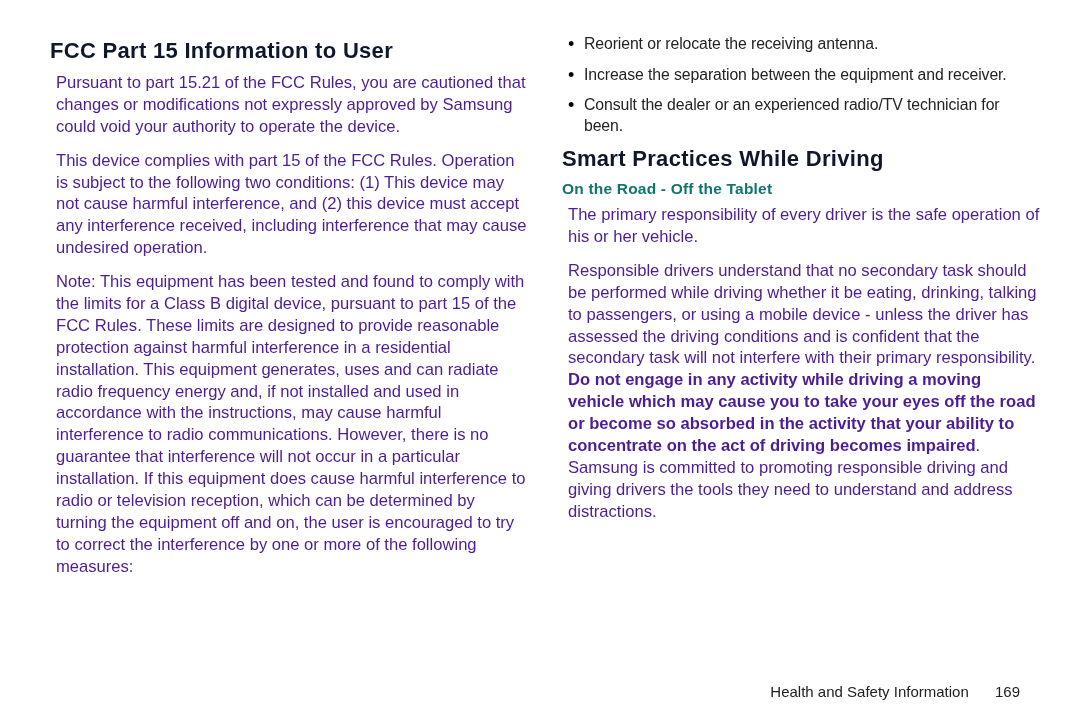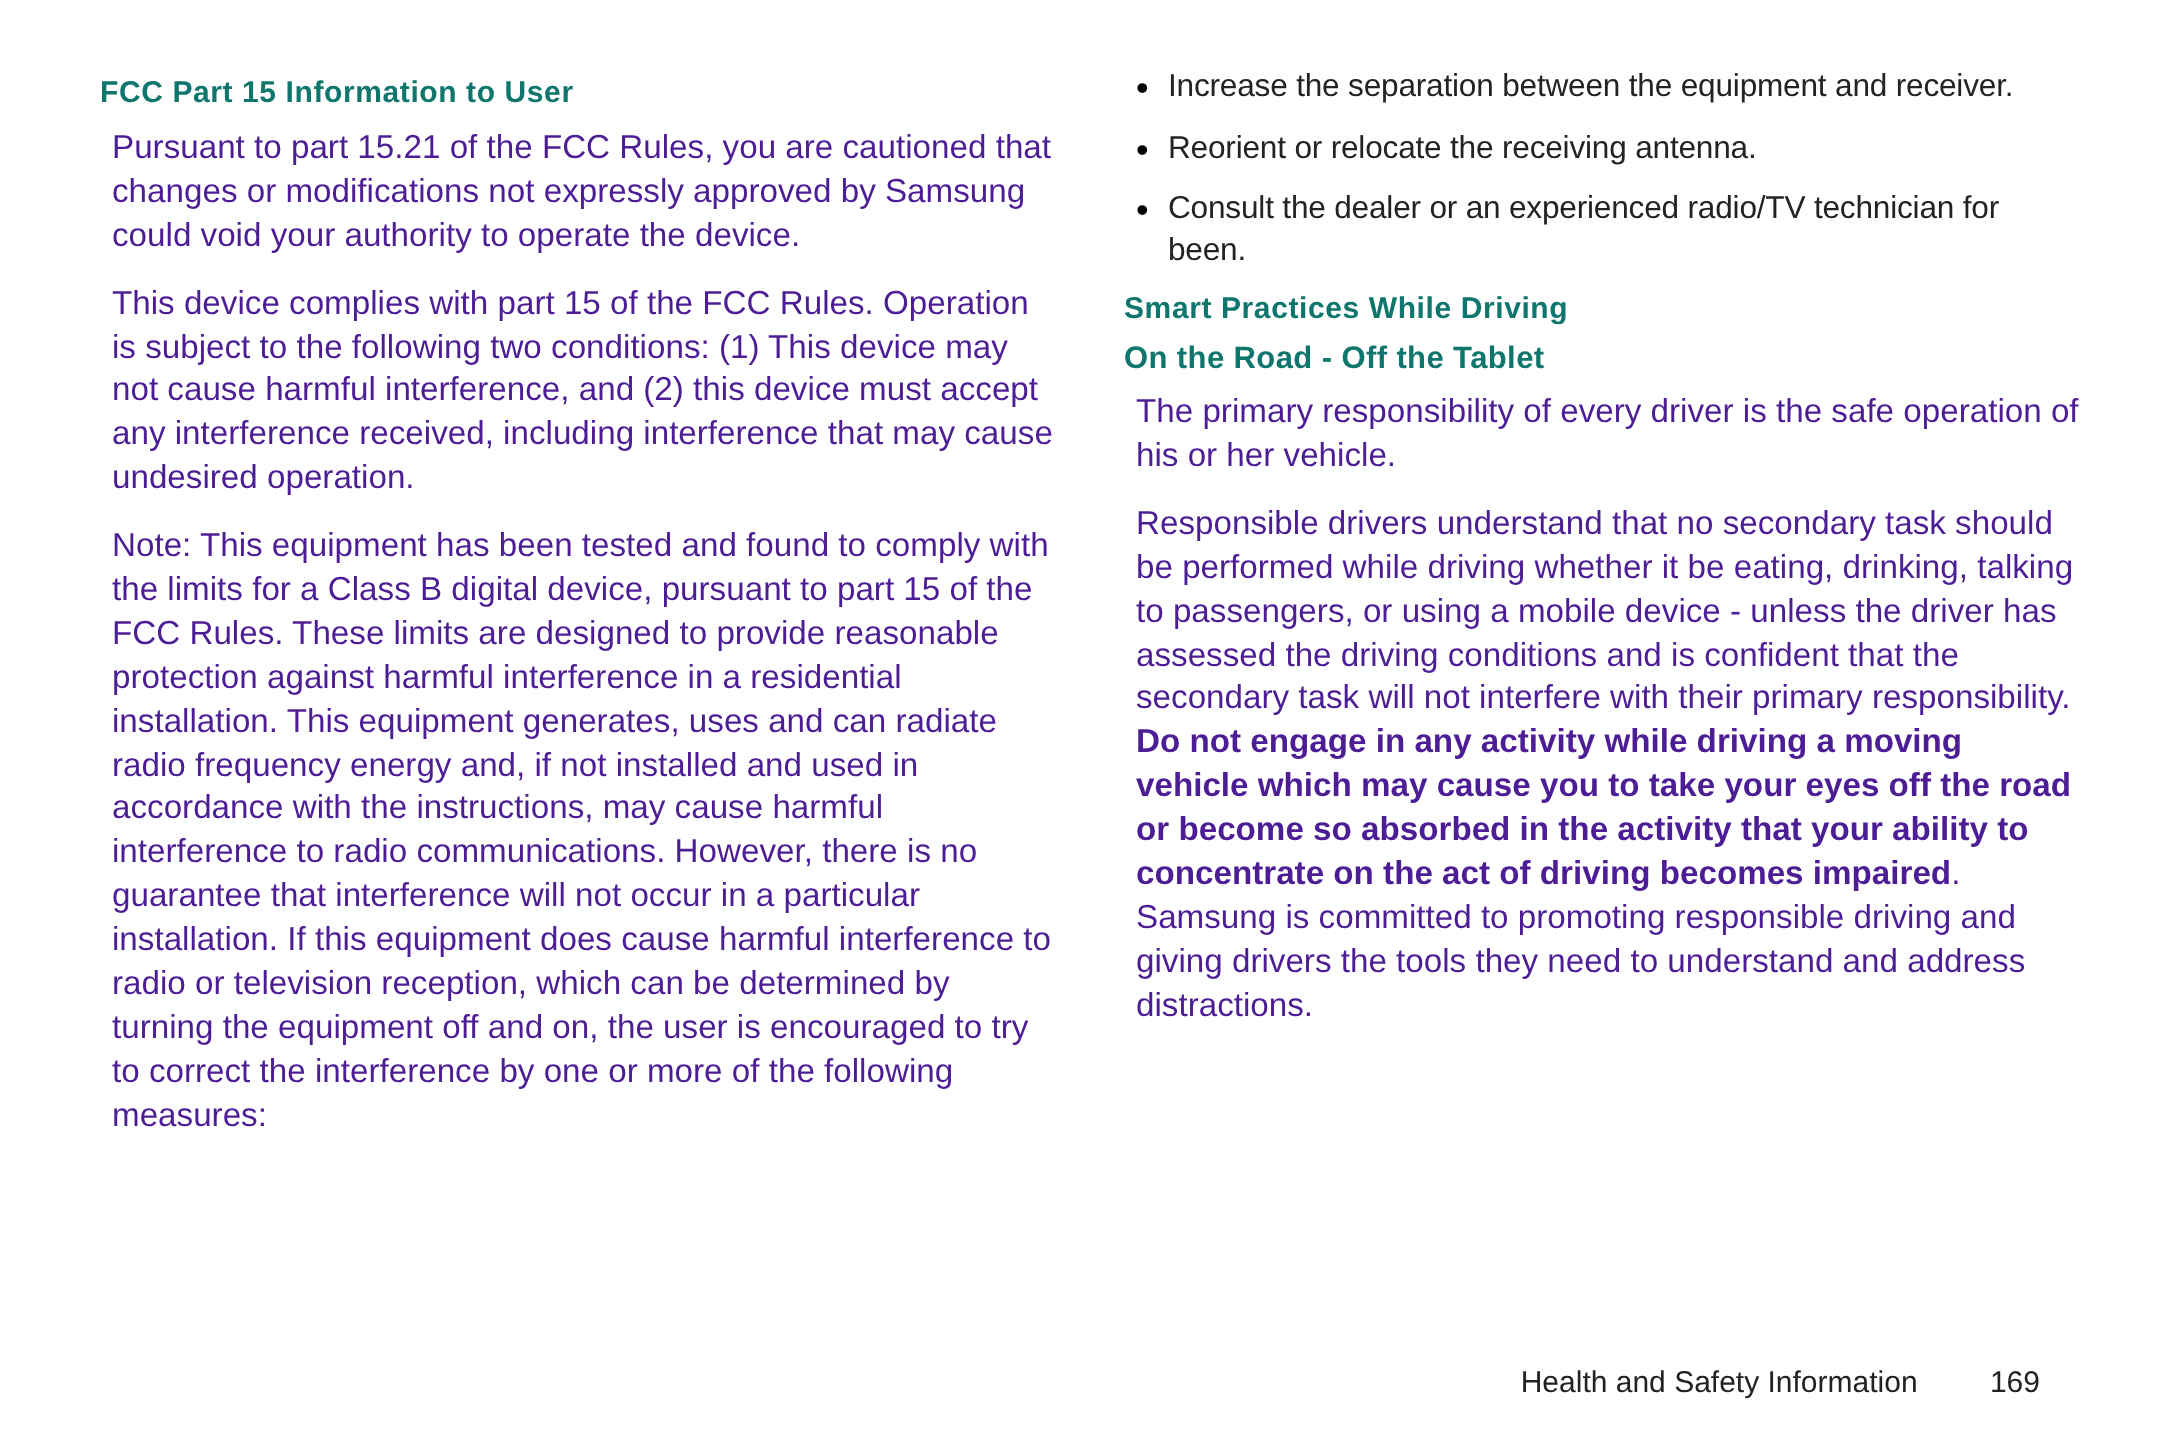--- a/index.html
+++ b/index.html
@@ -1,42 +1,42 @@
 <!DOCTYPE html>
 <html><head>
 <meta charset="utf-8">
 <style>
   html,body{margin:0;padding:0;width:1080px;height:720px;background:#fff;font-family:Arial,Helvetica,sans-serif;color:#222}
   .page{display:flex;gap:34px;padding:34px 40px 12px 50px;box-sizing:border-box;height:680px}
   .col{flex:1}
-  h2{font-size:15px;font-weight:800;color:#0f766e;margin:4px 0 8px 0;letter-spacing:0.3px}
+  h2{font-size:22px;font-weight:800;color:#0f172a;margin:4px 0 8px 0;letter-spacing:0.3px}
   h3{font-size:15.5px;font-weight:800;color:#0f766e;margin:2px 0 6px 0;letter-spacing:0.2px}
   p{font-size:16.6px;line-height:1.32;margin:0 0 12px 0;color:#4c1d95;padding-left:6px}
   ul{list-style:none;margin:0 0 10px 0;padding:0 0 0 6px}
   ul li{font-size:15.8px;line-height:1.3;position:relative;padding-left:16px;margin-bottom:10px;font-family:Arial,Helvetica,sans-serif;color:#232323;font-stretch:condensed}
   ul li::before{content:"\2022";position:absolute;left:0;top:-1px;font-size:18px;color:#000}
   .condensed{font-family:"Arial Narrow",Arial,sans-serif;letter-spacing:-0.1px}
   .bolded{font-weight:700}
   .footer{position:absolute;bottom:20px;right:60px;font-size:15px;color:#222}
-  .footer .pn{margin-left:32px}
+  .footer .pn{margin-left:22px}
 </style>
 </head>
 <body>
 
 <div class="page">
   <div class="col">
     <h2>FCC Part 15 Information to User</h2>
     <p>Pursuant to part 15.21 of the FCC Rules, you are cautioned that changes or modifications not expressly approved by Samsung could void your authority to operate the device.</p>
     <p>This device complies with part 15 of the FCC Rules. Operation is subject to the following two conditions: (1) This device may not cause harmful interference, and (2) this device must accept any interference received, including interference that may cause undesired operation.</p>
     <p>Note: This equipment has been tested and found to comply with the limits for a Class B digital device, pursuant to part 15 of the FCC Rules. These limits are designed to provide reasonable protection against harmful interference in a residential installation. This equipment generates, uses and can radiate radio frequency energy and, if not installed and used in accordance with the instructions, may cause harmful interference to radio communications. However, there is no guarantee that interference will not occur in a particular installation. If this equipment does cause harmful interference to radio or television reception, which can be determined by turning the equipment off and on, the user is encouraged to try to correct the interference by one or more of the following measures:</p>
   </div>
   <div class="col">
     <ul class="condensed">
+      <li>Reorient or relocate the receiving antenna.</li>
       <li>Increase the separation between the equipment and receiver.</li>
-      <li>Reorient or relocate the receiving antenna.</li>
       <li>Consult the dealer or an experienced radio/TV technician for been.</li>
     </ul>
     <h2>Smart Practices While Driving</h2>
     <h3>On the Road - Off the Tablet</h3>
     <p>The primary responsibility of every driver is the safe operation of his or her vehicle.</p>
     <p>
       <span>Responsible drivers understand that no secondary task should be performed while driving whether it be eating, drinking, talking to passengers, or using a mobile device - unless the driver has assessed the driving conditions and is confident that the secondary task will not interfere with their primary responsibility. </span><span class="bolded">Do not engage in any activity while driving a moving vehicle which may cause you to take your eyes off the road or become so absorbed in the activity that your ability to concentrate on the act of driving becomes impaired</span><span>. Samsung is committed to promoting responsible driving and giving drivers the tools they need to understand and address distractions.</span>
     </p>
   </div>
 </div>

